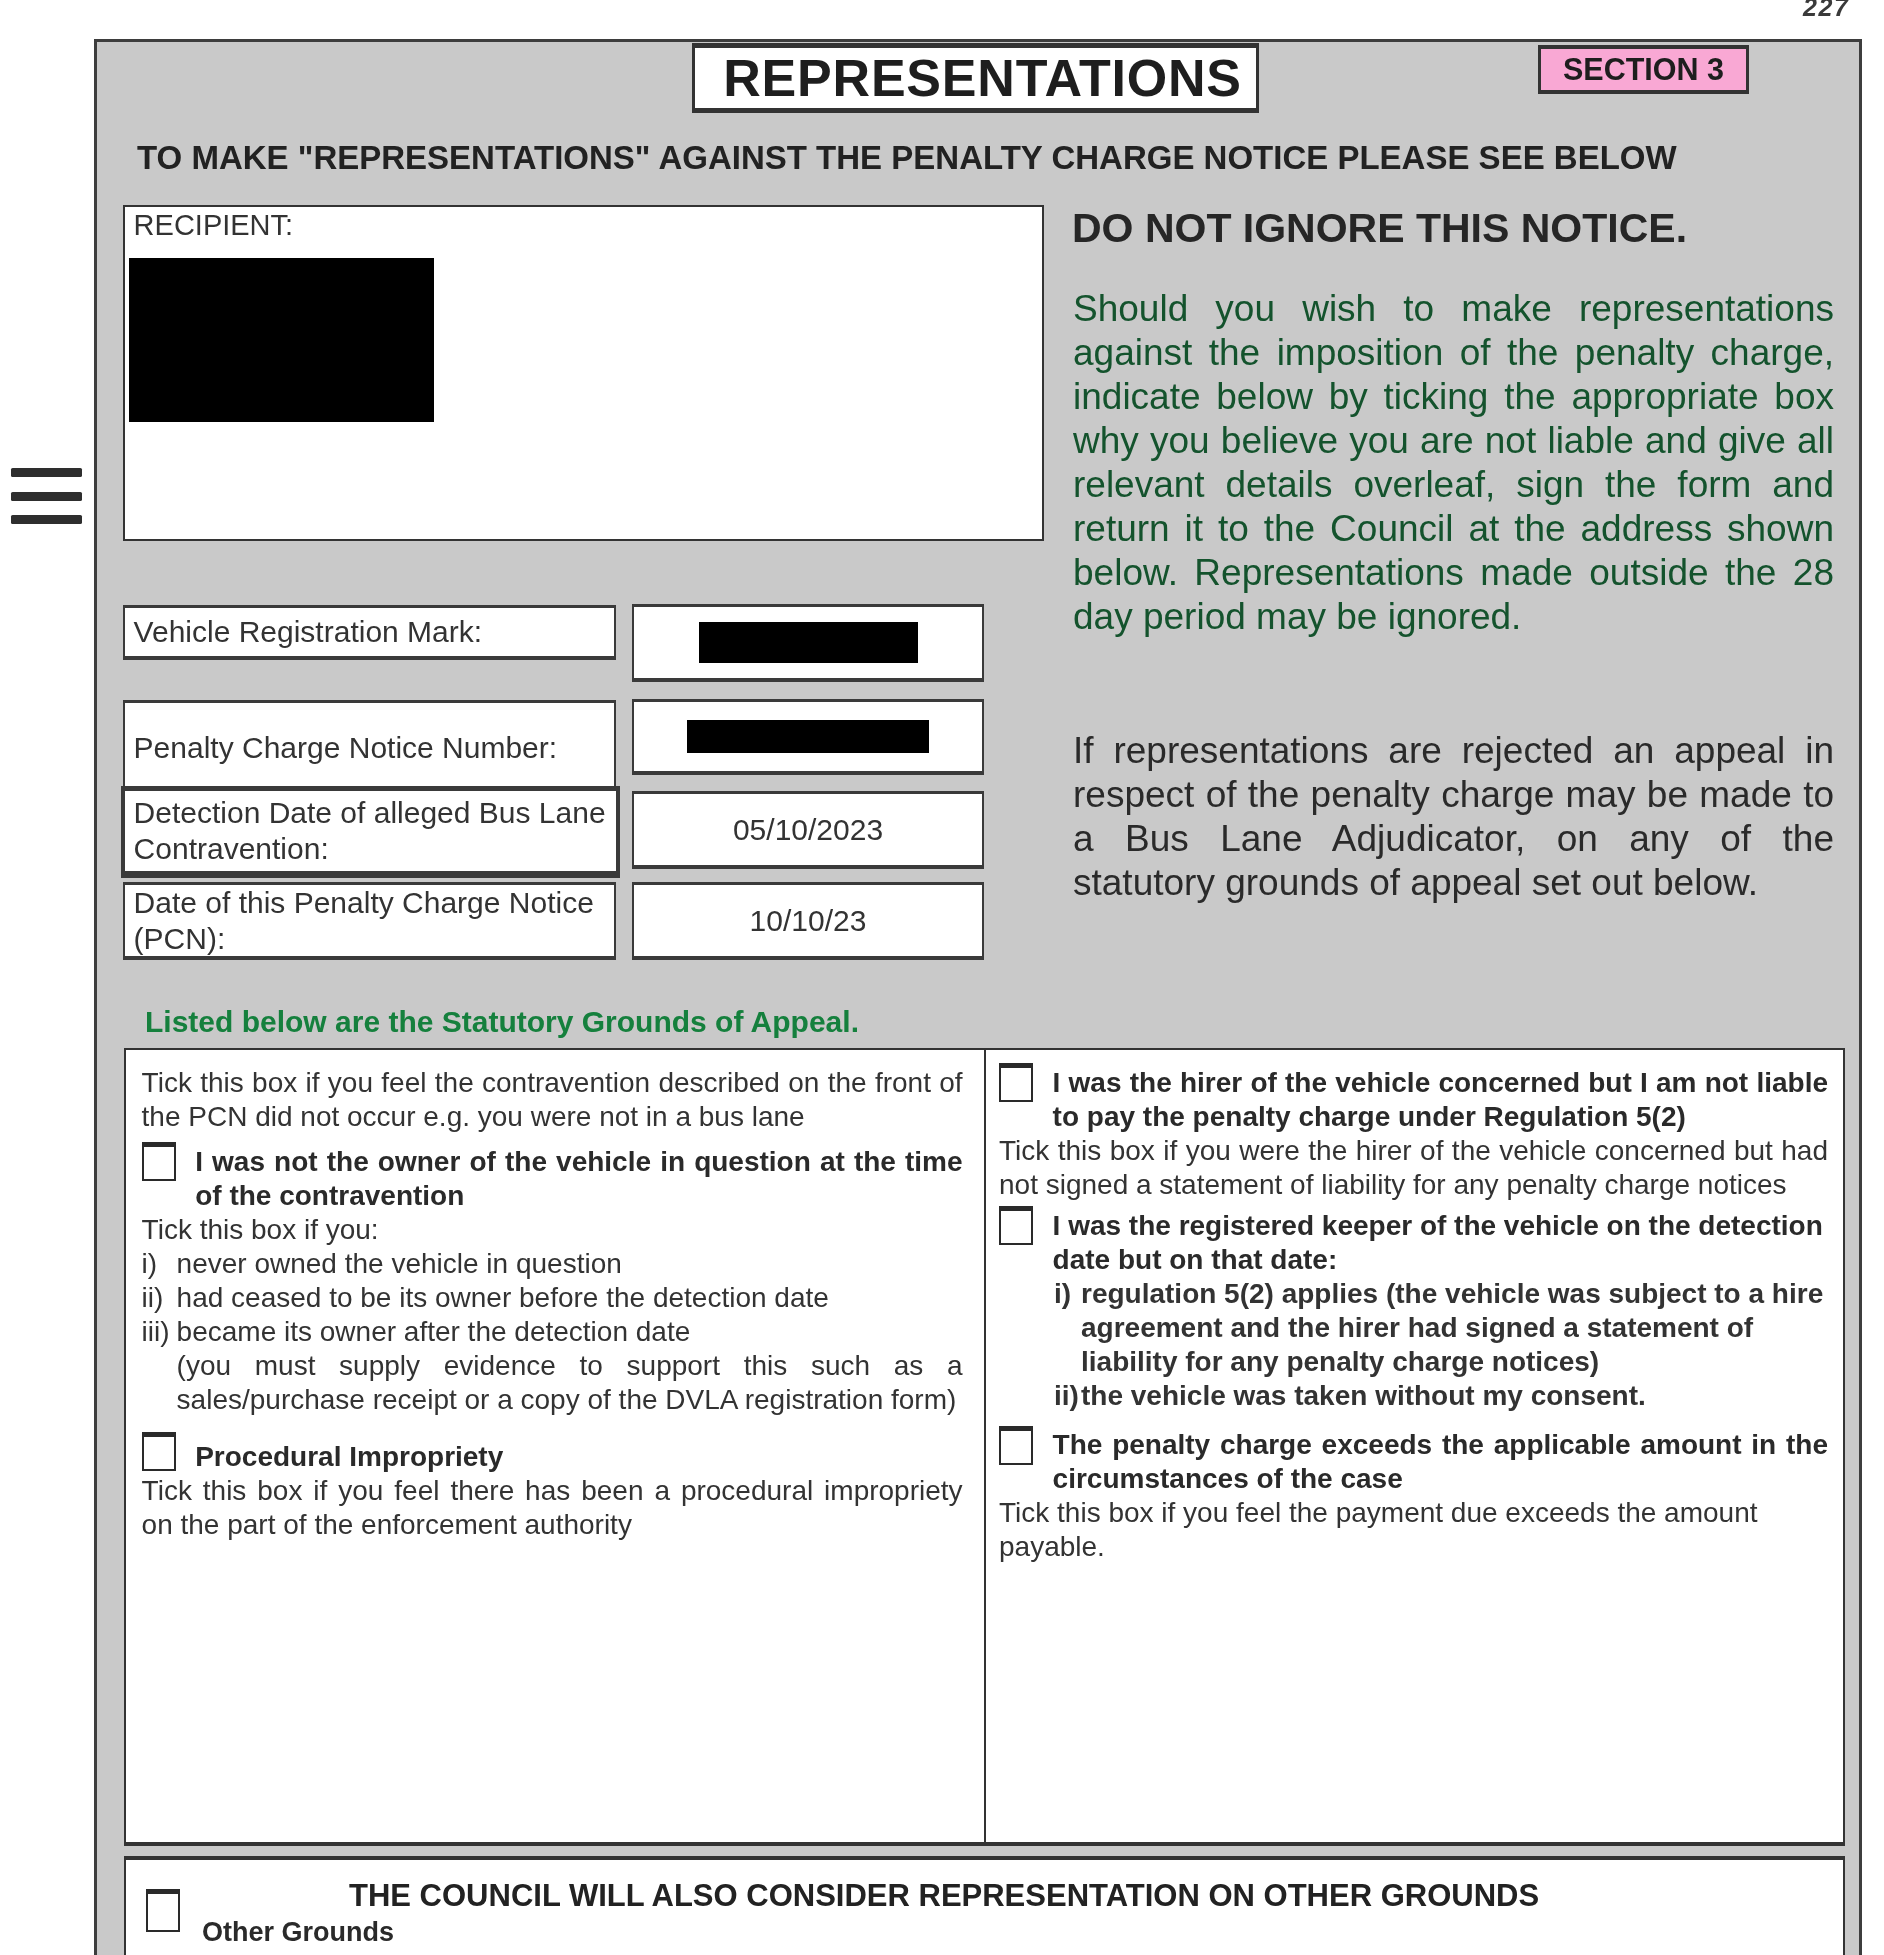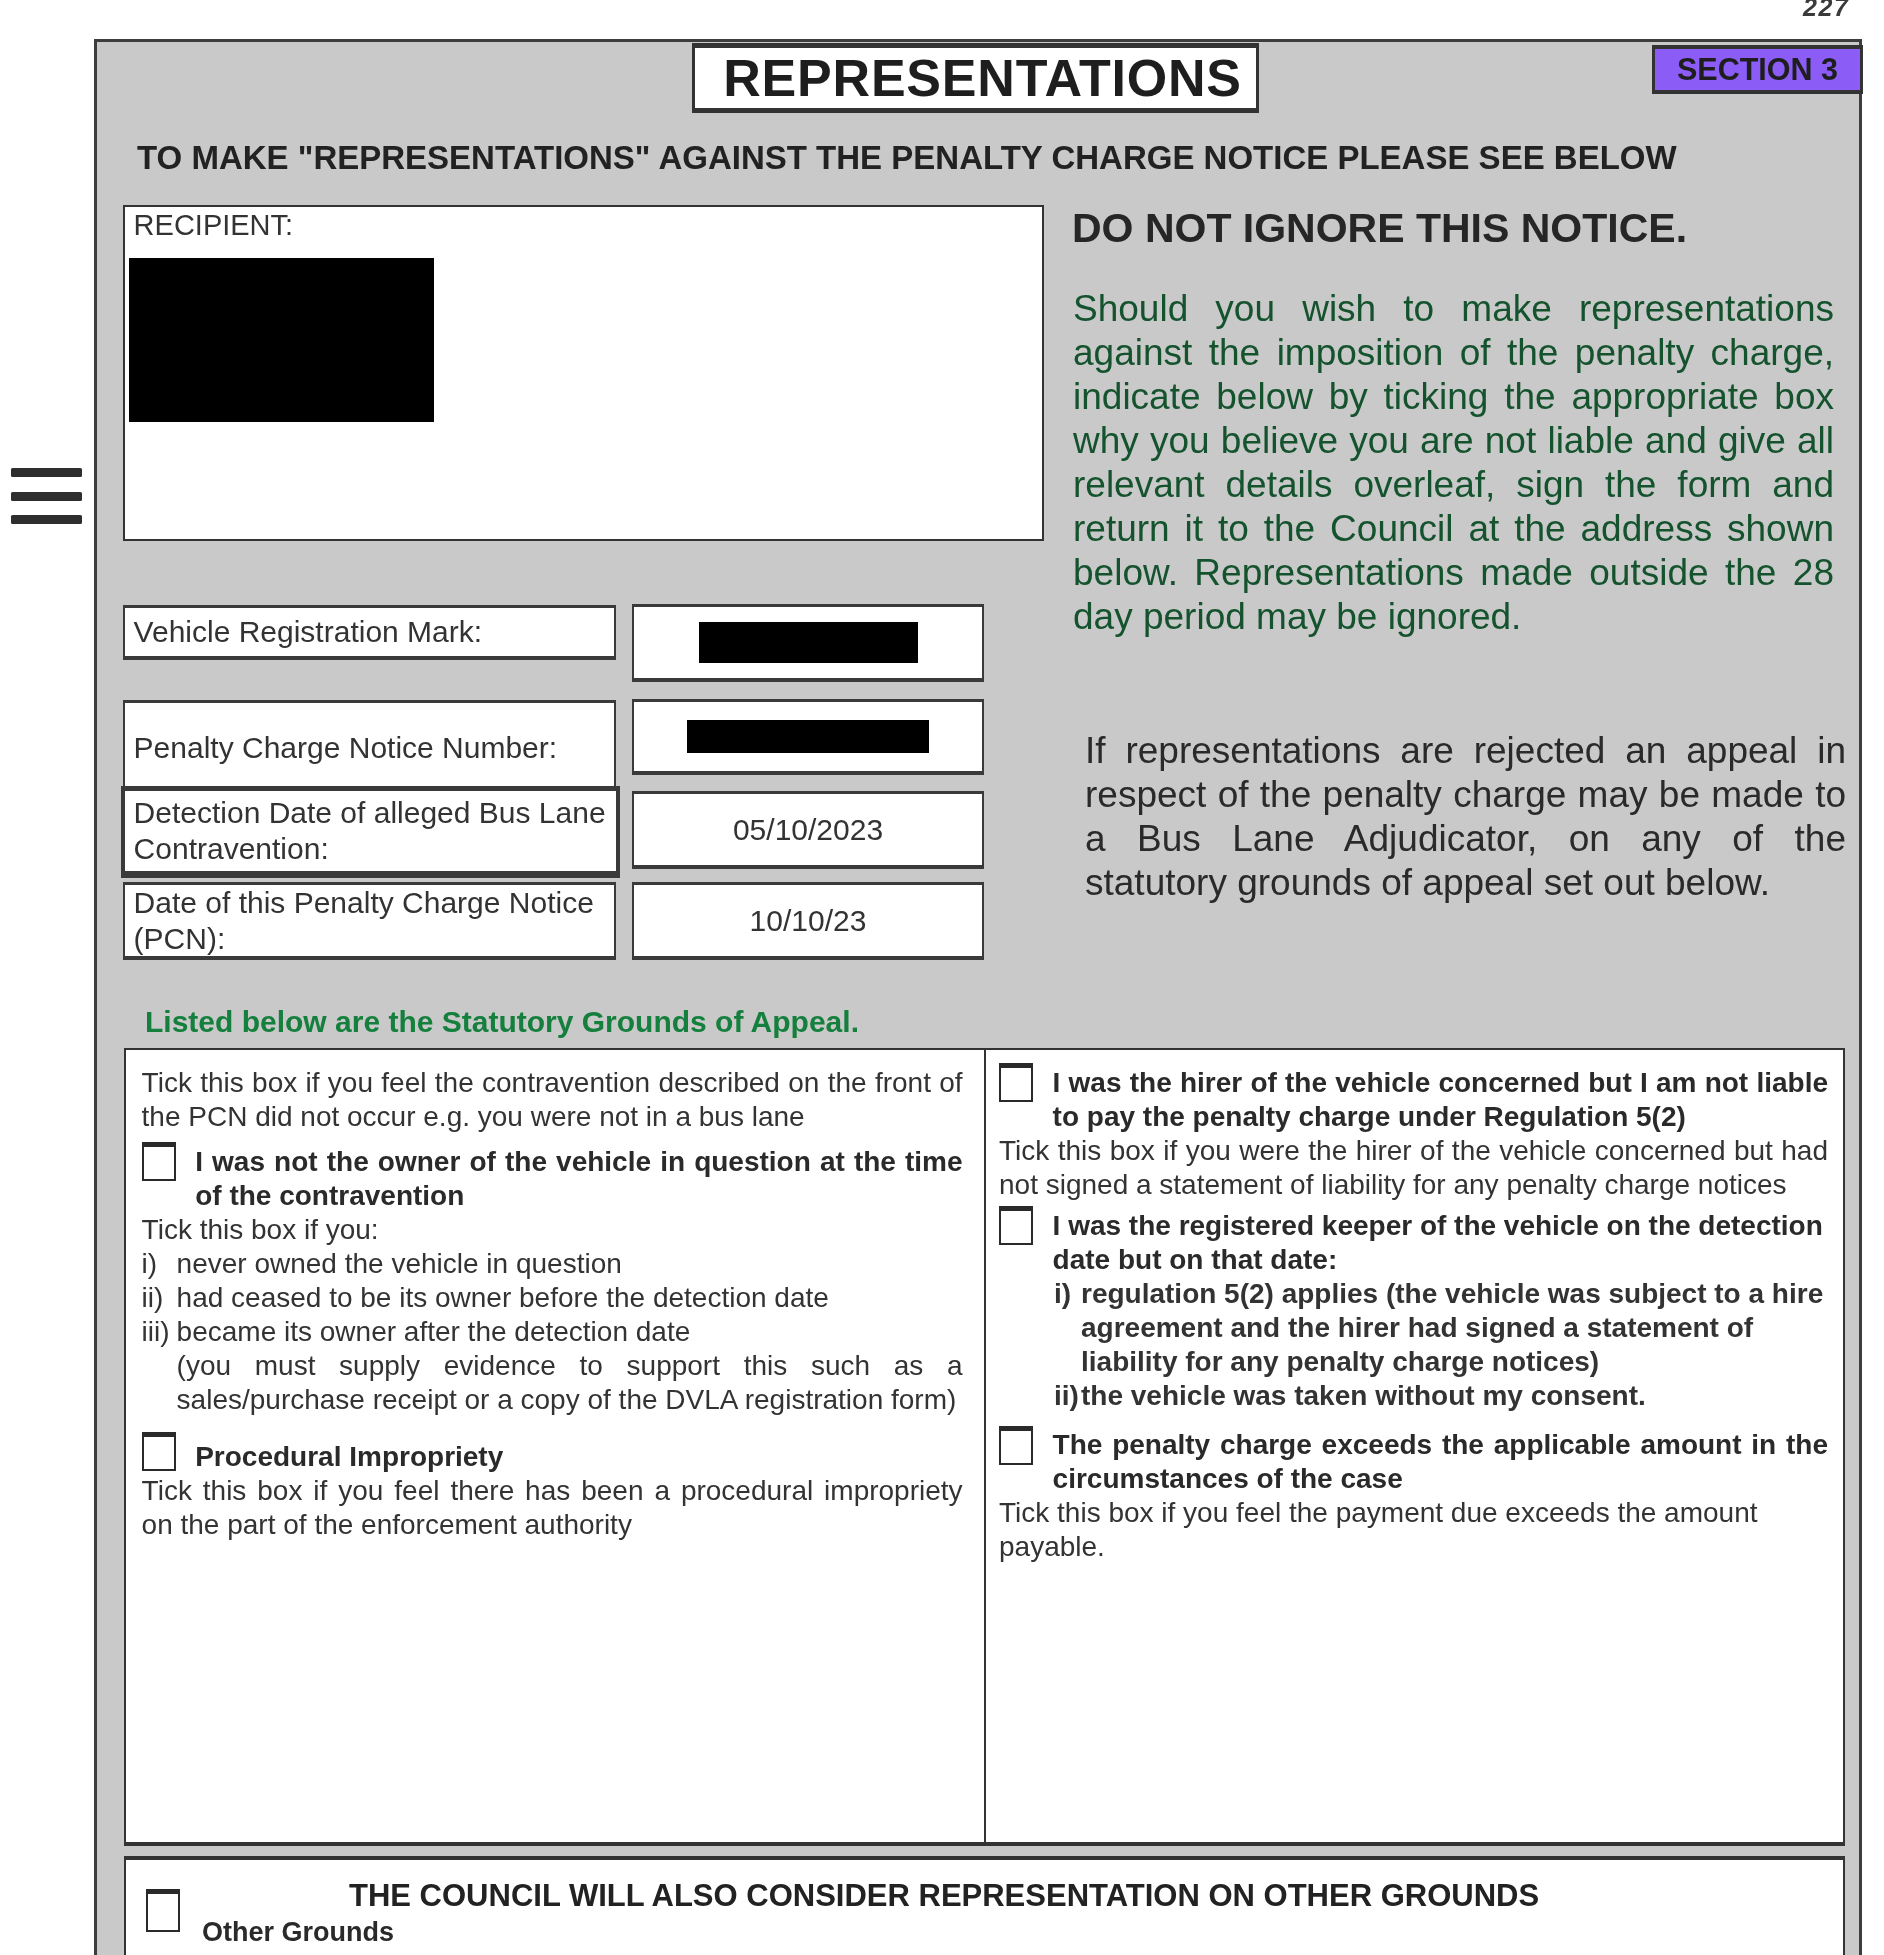--- a/index.html
+++ b/index.html
@@ -7,28 +7,28 @@
     width: 1885px; height: 2687px; position: relative; overflow: hidden;
     background: #ffffff;
     font-family: "Liberation Sans", sans-serif;
     color: #2a2a2a;
   }
   .abs { position: absolute; box-sizing: border-box; }
   .page-num { left: 1803px; top: -7px; font-size: 25px; font-style: italic; font-weight: bold; color: #3a3a3a; letter-spacing: 1.6px; }
   .frame { left: 94px; top: 39px; width: 1768px; height: 2612px; background: #c9c9c9; border: 3.5px solid #3d3d3d; border-bottom: none; }
   .binder { left: 11px; width: 71px; height: 8.6px; background: #2e2e2e; border-radius: 1.6px; }
   .title-box { left: 692px; top: 43px; width: 567px; height: 70px; background: #fff; border: 3.5px solid #333; border-top-width: 5.5px; border-bottom-width: 5.5px; display: flex; align-items: center; justify-content: center; font-size: 52px; font-weight: bold; color: #1e1e1e; letter-spacing: 0.8px; padding-left: 14px; }
-  .section-box { left: 1652px; top: 45px; width: 211px; height: 49px; background: #8b5cf6; border: 3.1px solid #333; border-top-width: 4.7px; border-bottom-width: 4.7px; display: flex; align-items: center; justify-content: center; font-size: 30.5px; font-weight: bold; color: #1e1e1e; }
+  .section-box { left: 1538px; top: 45px; width: 211px; height: 49px; background: #f9a8d4; border: 3.1px solid #333; border-top-width: 4.7px; border-bottom-width: 4.7px; display: flex; align-items: center; justify-content: center; font-size: 30.5px; font-weight: bold; color: #1e1e1e; }
   .subtitle { left: 137px; top: 139px; width: 1713px; font-size: 33px; font-weight: bold; color: #222; white-space: nowrap; }
   .recipient { left: 123px; top: 205px; width: 921px; height: 336px; background: #fff; border: 2.7px solid #333; }
   .recipient-label { left: 8.6px; top: 2.3px; font-size: 29px; color: #333; }
   .redact { background: #000; }
   .notice-head { left: 1072px; top: 205px; font-size: 41px; font-weight: bold; color: #262626; white-space: nowrap; }
   .notice-body { left: 1073px; top: 287px; width: 761px; font-size: 37px; line-height: 44px; color: #14532d; text-align: justify; }
-  .notice-body2 { left: 1073px; top: 729px; width: 761px; font-size: 37px; line-height: 44px; color: #2a2a2a; text-align: justify; margin-left: 12px; }
+  .notice-body2 { left: 1073px; top: 729px; width: 761px; font-size: 37px; line-height: 44px; color: #2a2a2a; text-align: justify; }
   .fbox { background: #fff; border: 2.7px solid #3a3a3a; border-top-width: 3.5px; border-bottom-width: 4.3px; display: flex; align-items: center; font-size: 30px; color: #333; }
   .fbox.label { padding-left: 8.6px; line-height: 36px; }
   .fbox.value { justify-content: center; }
   .fbox.thick { border-width: 4.7px; border-top-width: 5.5px; border-bottom-width: 7px; }
   .listed { left: 145px; top: 1005px; font-size: 30px; color: #15803d; font-weight: bold; }
   .grounds { left: 124px; top: 1048px; width: 1721px; height: 798px; background: #fff; border: 2.7px solid #333; border-bottom-width: 4.7px; }
   .divider { left: 858px; top: 0; width: 2px; height: 100%; background: #333; }
   .col { top: 15.6px; font-size: 28px; line-height: 34px; color: #333; }
   .col-left { left: 15.6px; width: 821px; }
   .col-right { left: 873px; width: 829px; }

